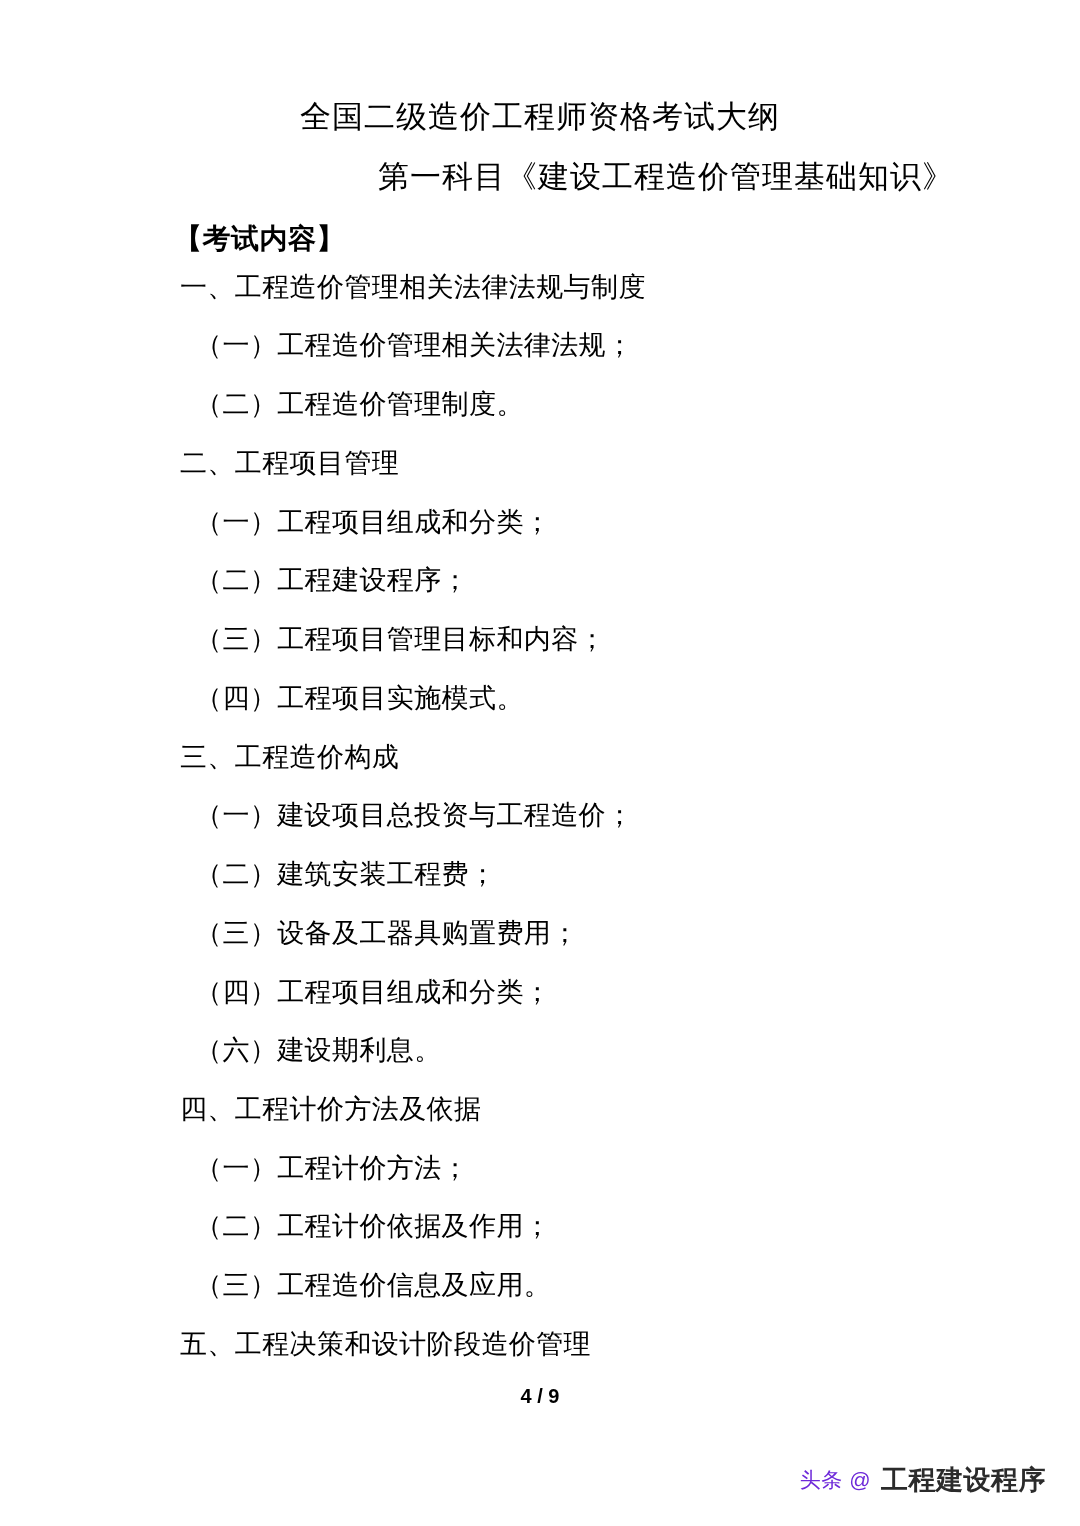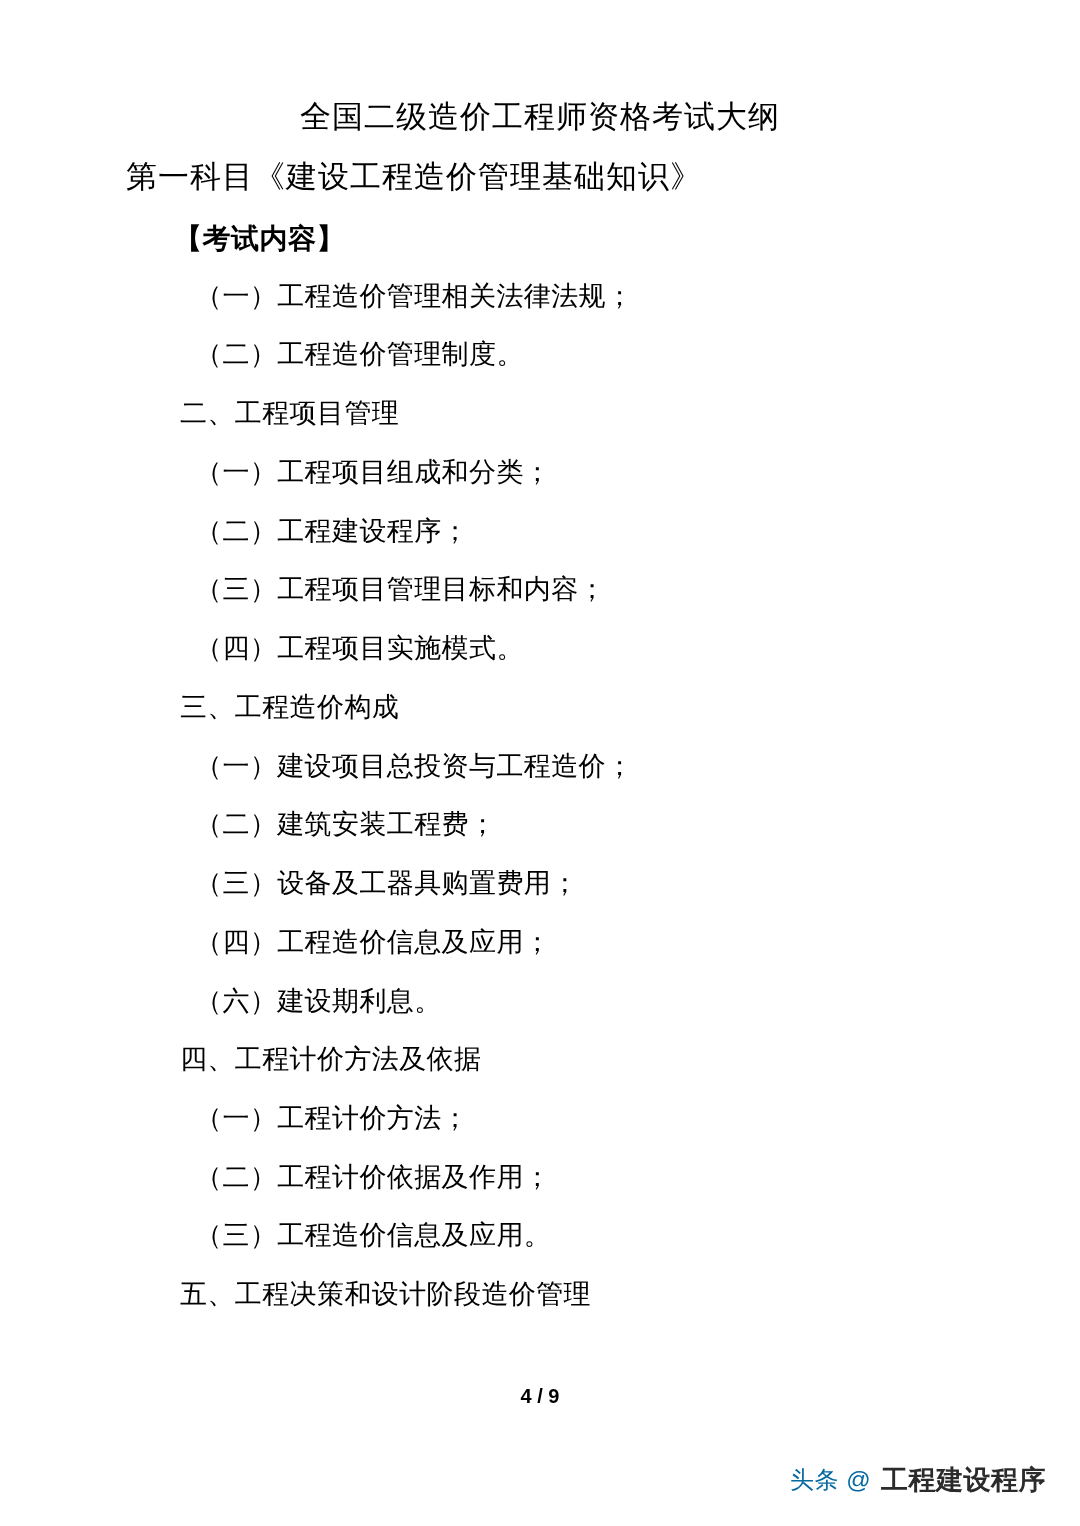--- a/index.html
+++ b/index.html
@@ -24,21 +24,21 @@
   }
   .doc-title {
     text-align: center;
     font-size: 31px;
     line-height: 1.35;
     letter-spacing: 1px;
     margin: 0 0 8px 0;
     font-weight: 400;
   }
   .doc-subtitle {
-    text-align: left;
+    text-align: right;
     font-size: 31px;
     line-height: 1.35;
     letter-spacing: 1px;
     margin: 18px 0 20px 0;
     font-weight: 400;
   }
   .section-heading {
     font-size: 28px;
     font-weight: bold;
     line-height: 1.5;
@@ -82,55 +82,56 @@
   .watermark {
     position: absolute;
     right: 34px;
     bottom: 28px;
     display: flex;
     align-items: center;
     gap: 10px;
     color: #2b2b2b;
   }
   .watermark .wm-prefix {
-    font-size: 24px;
+    font-size: 21px;
     font-family: "Liberation Sans", sans-serif;
-    color: #0369a1;
+    color: #6d28d9;
     letter-spacing: 0.5px;
   }
   .watermark .wm-name {
     font-size: 27px;
     font-weight: bold;
     font-family: "Liberation Sans", sans-serif;
     letter-spacing: 0.5px;
   }
 </style>
 </head>
 <body>
 
 <div class="page">
 
   <h1 class="doc-title">全国二级造价工程师资格考试大纲</h1>
   <h2 class="doc-subtitle">第一科目《建设工程造价管理基础知识》</h2>
 
 
   <div class="section-heading">【考试内容】</div>
 
+  <div class="list-level1">一、工程造价管理相关法律法规与制度</div>
   <div class="list-level2">（一）工程造价管理相关法律法规；</div>
   <div class="list-level2">（二）工程造价管理制度。</div>
   <div class="list-level1">二、工程项目管理</div>
   <div class="list-level2">（一）工程项目组成和分类；</div>
   <div class="list-level2">（二）工程建设程序；</div>
   <div class="list-level2">（三）工程项目管理目标和内容；</div>
   <div class="list-level2">（四）工程项目实施模式。</div>
   <div class="list-level1">三、工程造价构成</div>
   <div class="list-level2">（一）建设项目总投资与工程造价；</div>
   <div class="list-level2">（二）建筑安装工程费；</div>
   <div class="list-level2">（三）设备及工器具购置费用；</div>
-  <div class="list-level2">（四）工程造价信息及应用；</div>
+  <div class="list-level2">（四）工程项目组成和分类；</div>
   <div class="list-level2">（六）建设期利息。</div>
   <div class="list-level1">四、工程计价方法及依据</div>
   <div class="list-level2">（一）工程计价方法；</div>
   <div class="list-level2">（二）工程计价依据及作用；</div>
   <div class="list-level2">（三）工程造价信息及应用。</div>
   <div class="list-level1">五、工程决策和设计阶段造价管理</div>
 
   <div class="page-number">4 / 9</div>
 
   <div class="watermark">

